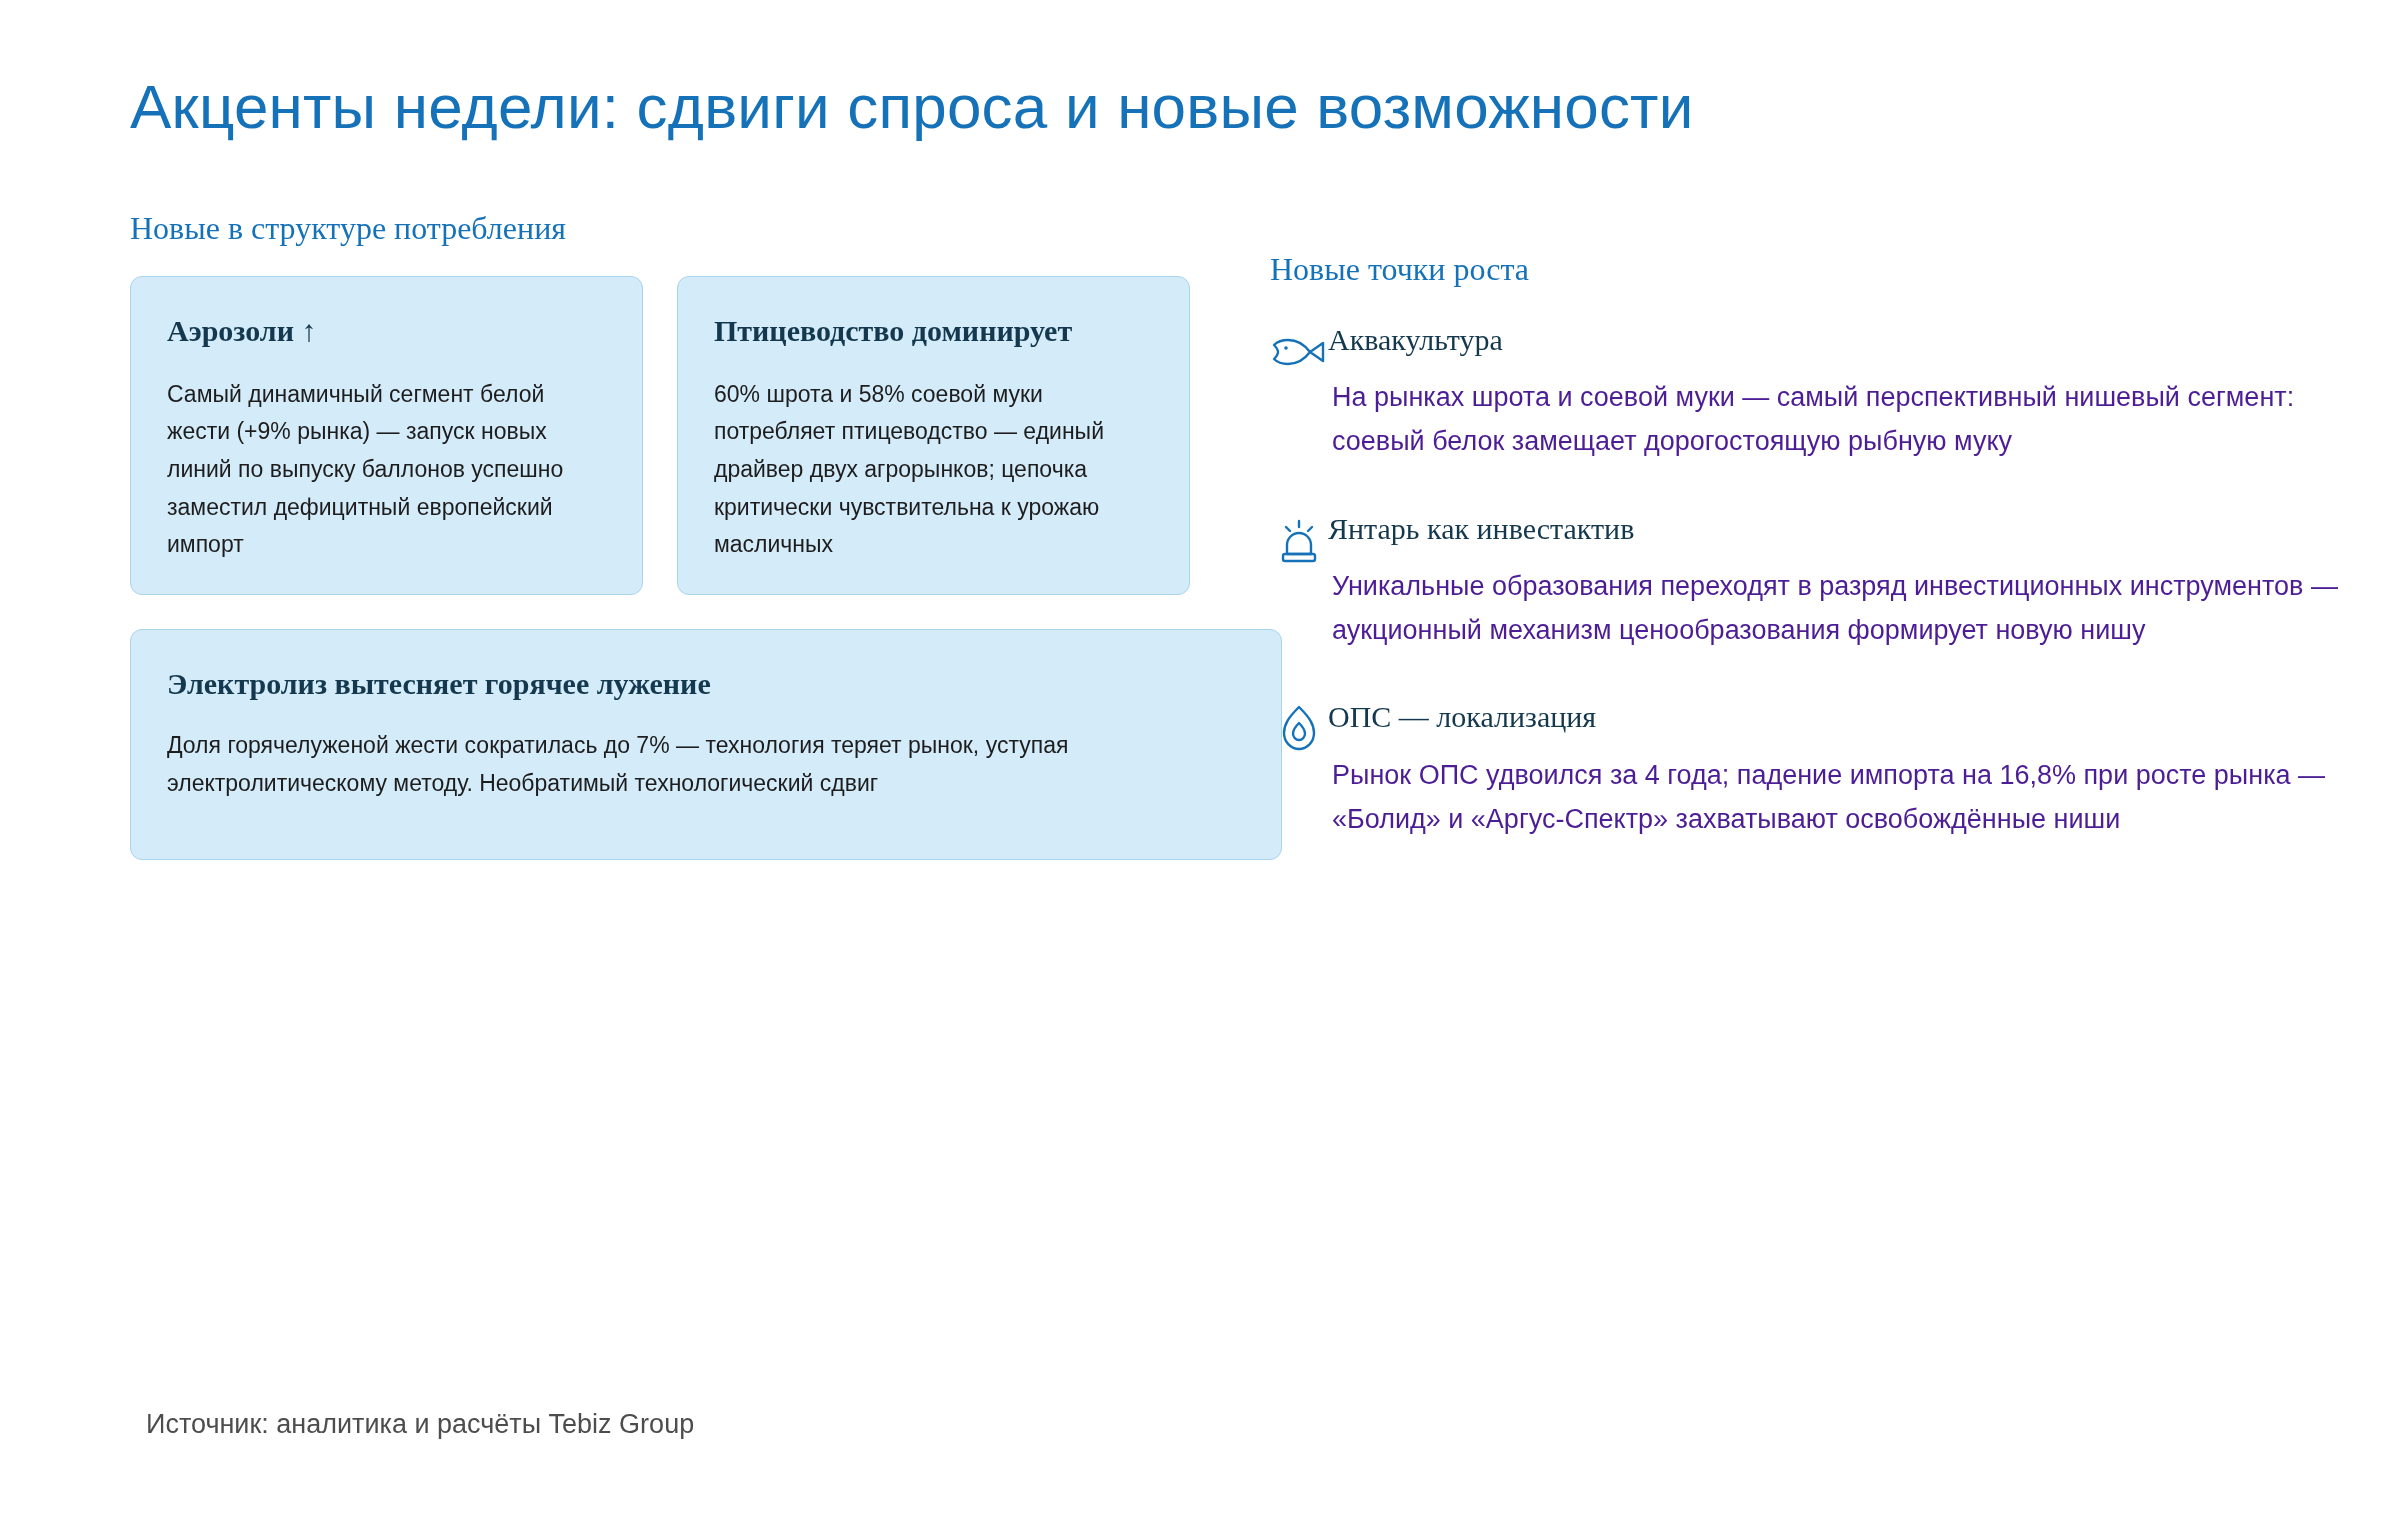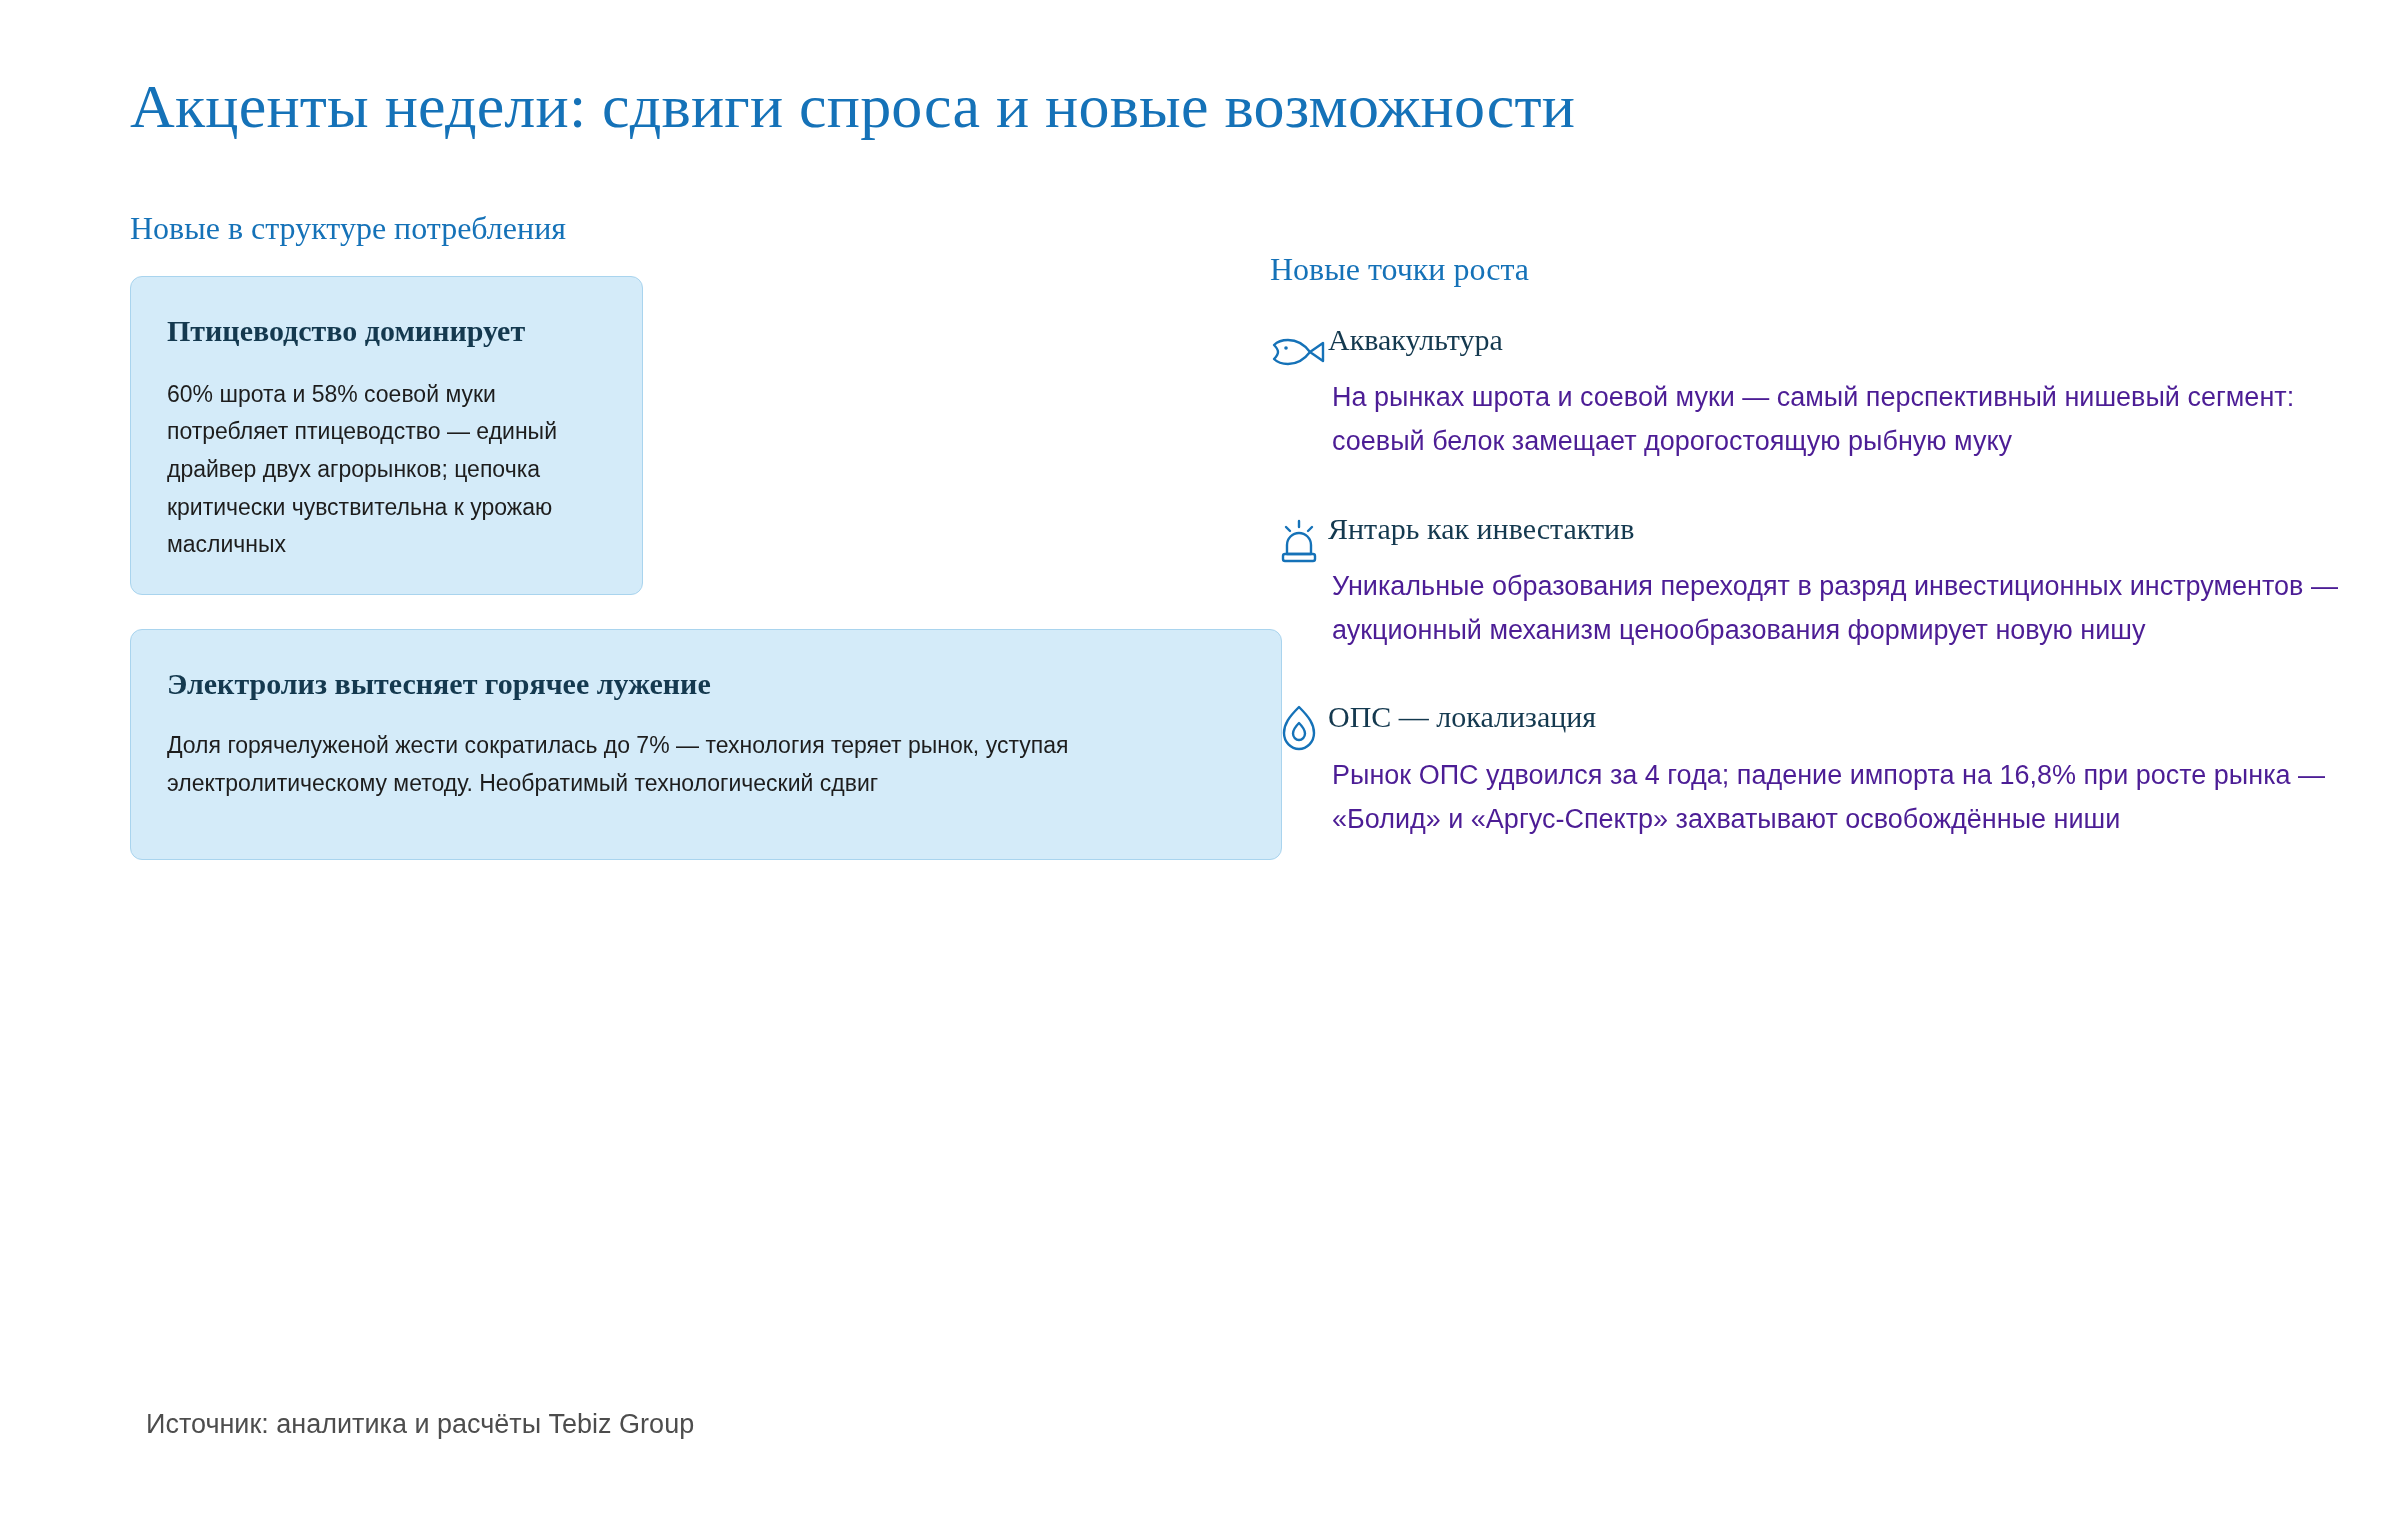--- a/index.html
+++ b/index.html
@@ -17,21 +17,21 @@
   .page {
     position: relative;
     width: 2400px;
     height: 1524px;
     box-sizing: border-box;
     padding: 70px 130px 0 130px;
   }
 
   
   .page-title {
-    font-family: Liberation Serif, serif;
+    font-family: Liberation Sans, sans-serif;
     color: #1572b8;
     font-size: 62px;
     line-height: 1.18;
     font-weight: 400;
     letter-spacing: 0.2px;
     max-width: 1720px;
     margin: 0 0 66px 0;
   }
 
   
@@ -134,20 +134,24 @@
 <div class="page">
 
   <h1 class="page-title">Акценты недели: сдвиги спроса и новые возможности</h1>
 
   <div class="columns">
 
     <div class="col-left">
       <h2 class="col-heading">Новые в структуре потребления</h2>
 
       <div class="card-row">
+        <div class="card card-narrow">
+          <div class="card-title">Аэрозоли ↑</div>
+          <p class="card-text">Самый динамичный сегмент белой жести (+9% рынка) — запуск новых линий по выпуску баллонов успешно заместил дефицитный европейский импорт</p>
+        </div>
 
         <div class="card card-narrow">
           <div class="card-title">Птицеводство доминирует</div>
           <p class="card-text">60% шрота и 58% соевой муки потребляет птицеводство — единый драйвер двух агрорынков; цепочка критически чувствительна к урожаю масличных</p>
         </div>
       </div>
 
       <div class="card card-wide">
         <div class="card-title">Электролиз вытесняет горячее лужение</div>
         <p class="card-text">Доля горячелуженой жести сократилась до 7% — технология теряет рынок, уступая электролитическому методу. Необратимый технологический сдвиг</p>

